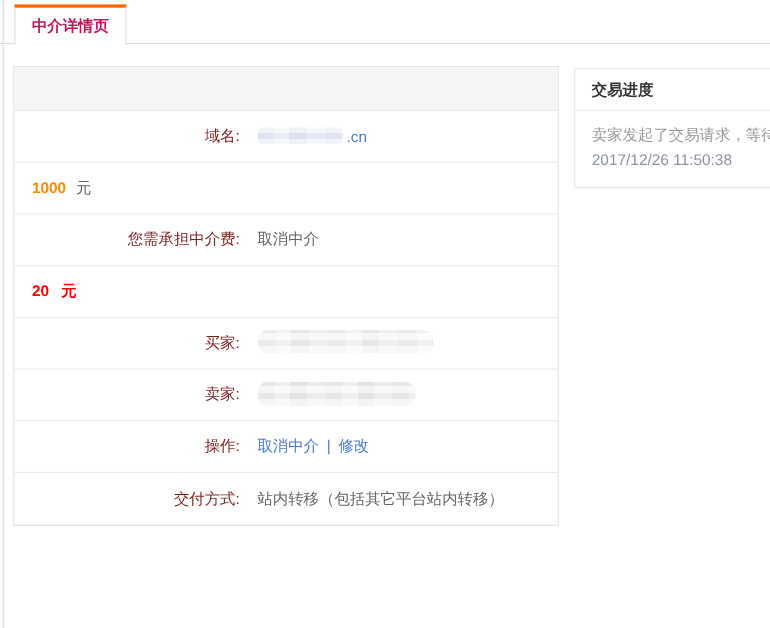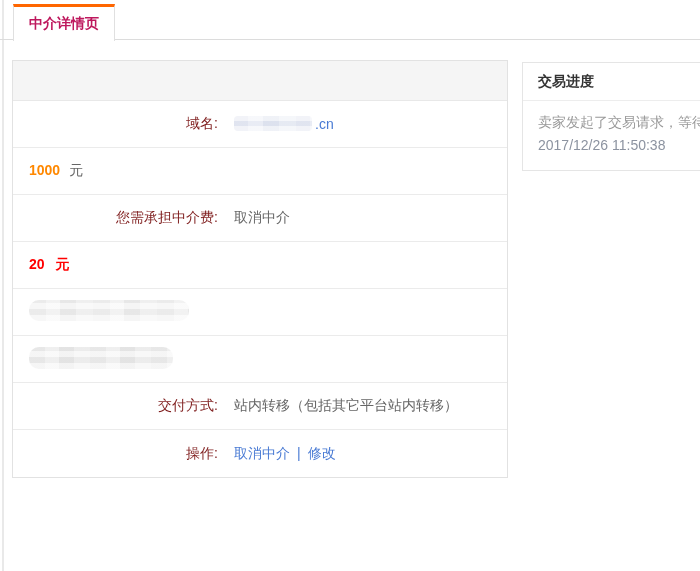--- a/index.html
+++ b/index.html
@@ -149,42 +149,44 @@
     <div class="cell-value">取消中介</div>
   </div>
 
   <div class="row">
     <div class="cell-value">
       <span class="fee-amount">20</span><span class="fee-unit">元</span>
     </div>
   </div>
 
   <div class="row">
+    <div class="cell-label">买家:</div>
     <div class="cell-value">
       <span class="redact redact-buyer"></span>
     </div>
   </div>
 
   <div class="row">
+    <div class="cell-label">卖家:</div>
     <div class="cell-value">
       <span class="redact redact-seller"></span>
     </div>
   </div>
 
 
   <div class="row">
-    <div class="cell-label">交付方式:</div>
-    <div class="cell-value">站内转移（包括其它平台站内转移）</div>
-  </div>
-
-  <div class="row">
     <div class="cell-label">操作:</div>
     <div class="cell-value">
       <a class="link">取消中介</a><span class="action-sep">|</span><a class="link">修改</a>
     </div>
+  </div>
+
+  <div class="row">
+    <div class="cell-label">交付方式:</div>
+    <div class="cell-value">站内转移（包括其它平台站内转移）</div>
   </div>
 </div>
 
 <div class="progress-panel">
   <div class="panel-header">交易进度</div>
   <div class="panel-body">
     <div class="panel-msg">卖家发起了交易请求，等待</div>
     <div class="panel-time">2017/12/26 11:50:38</div>
   </div>
 </div>

